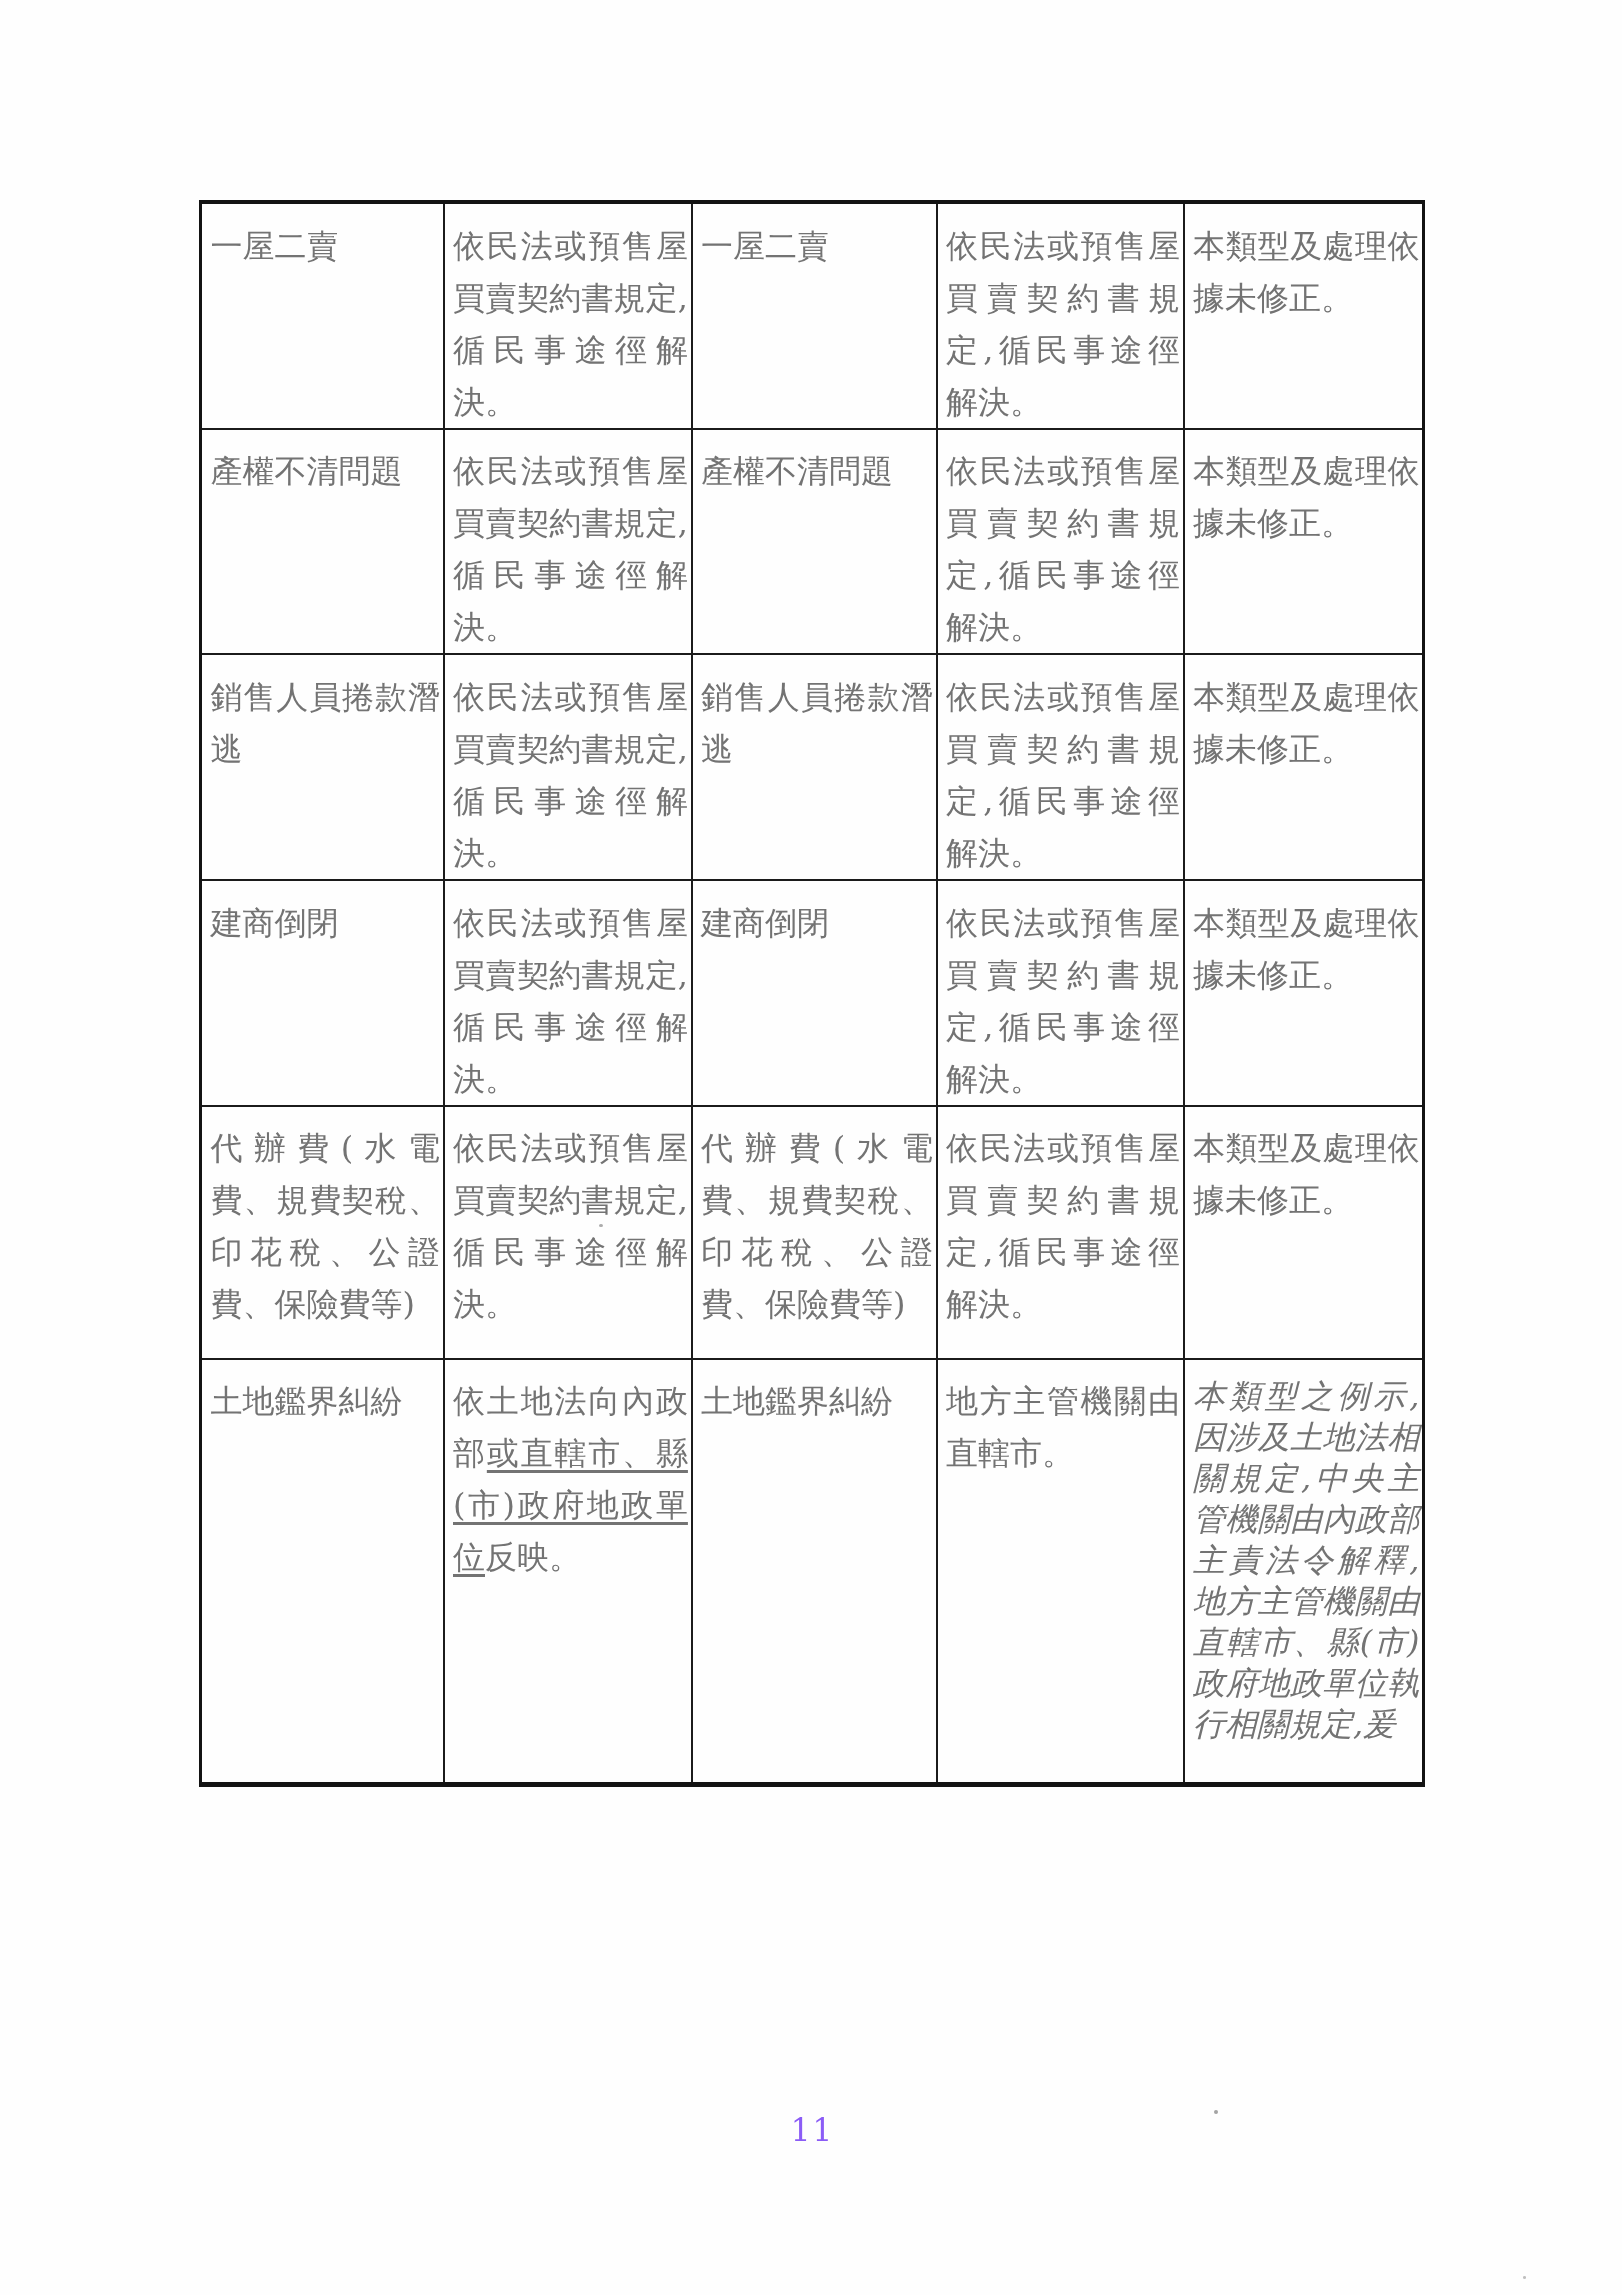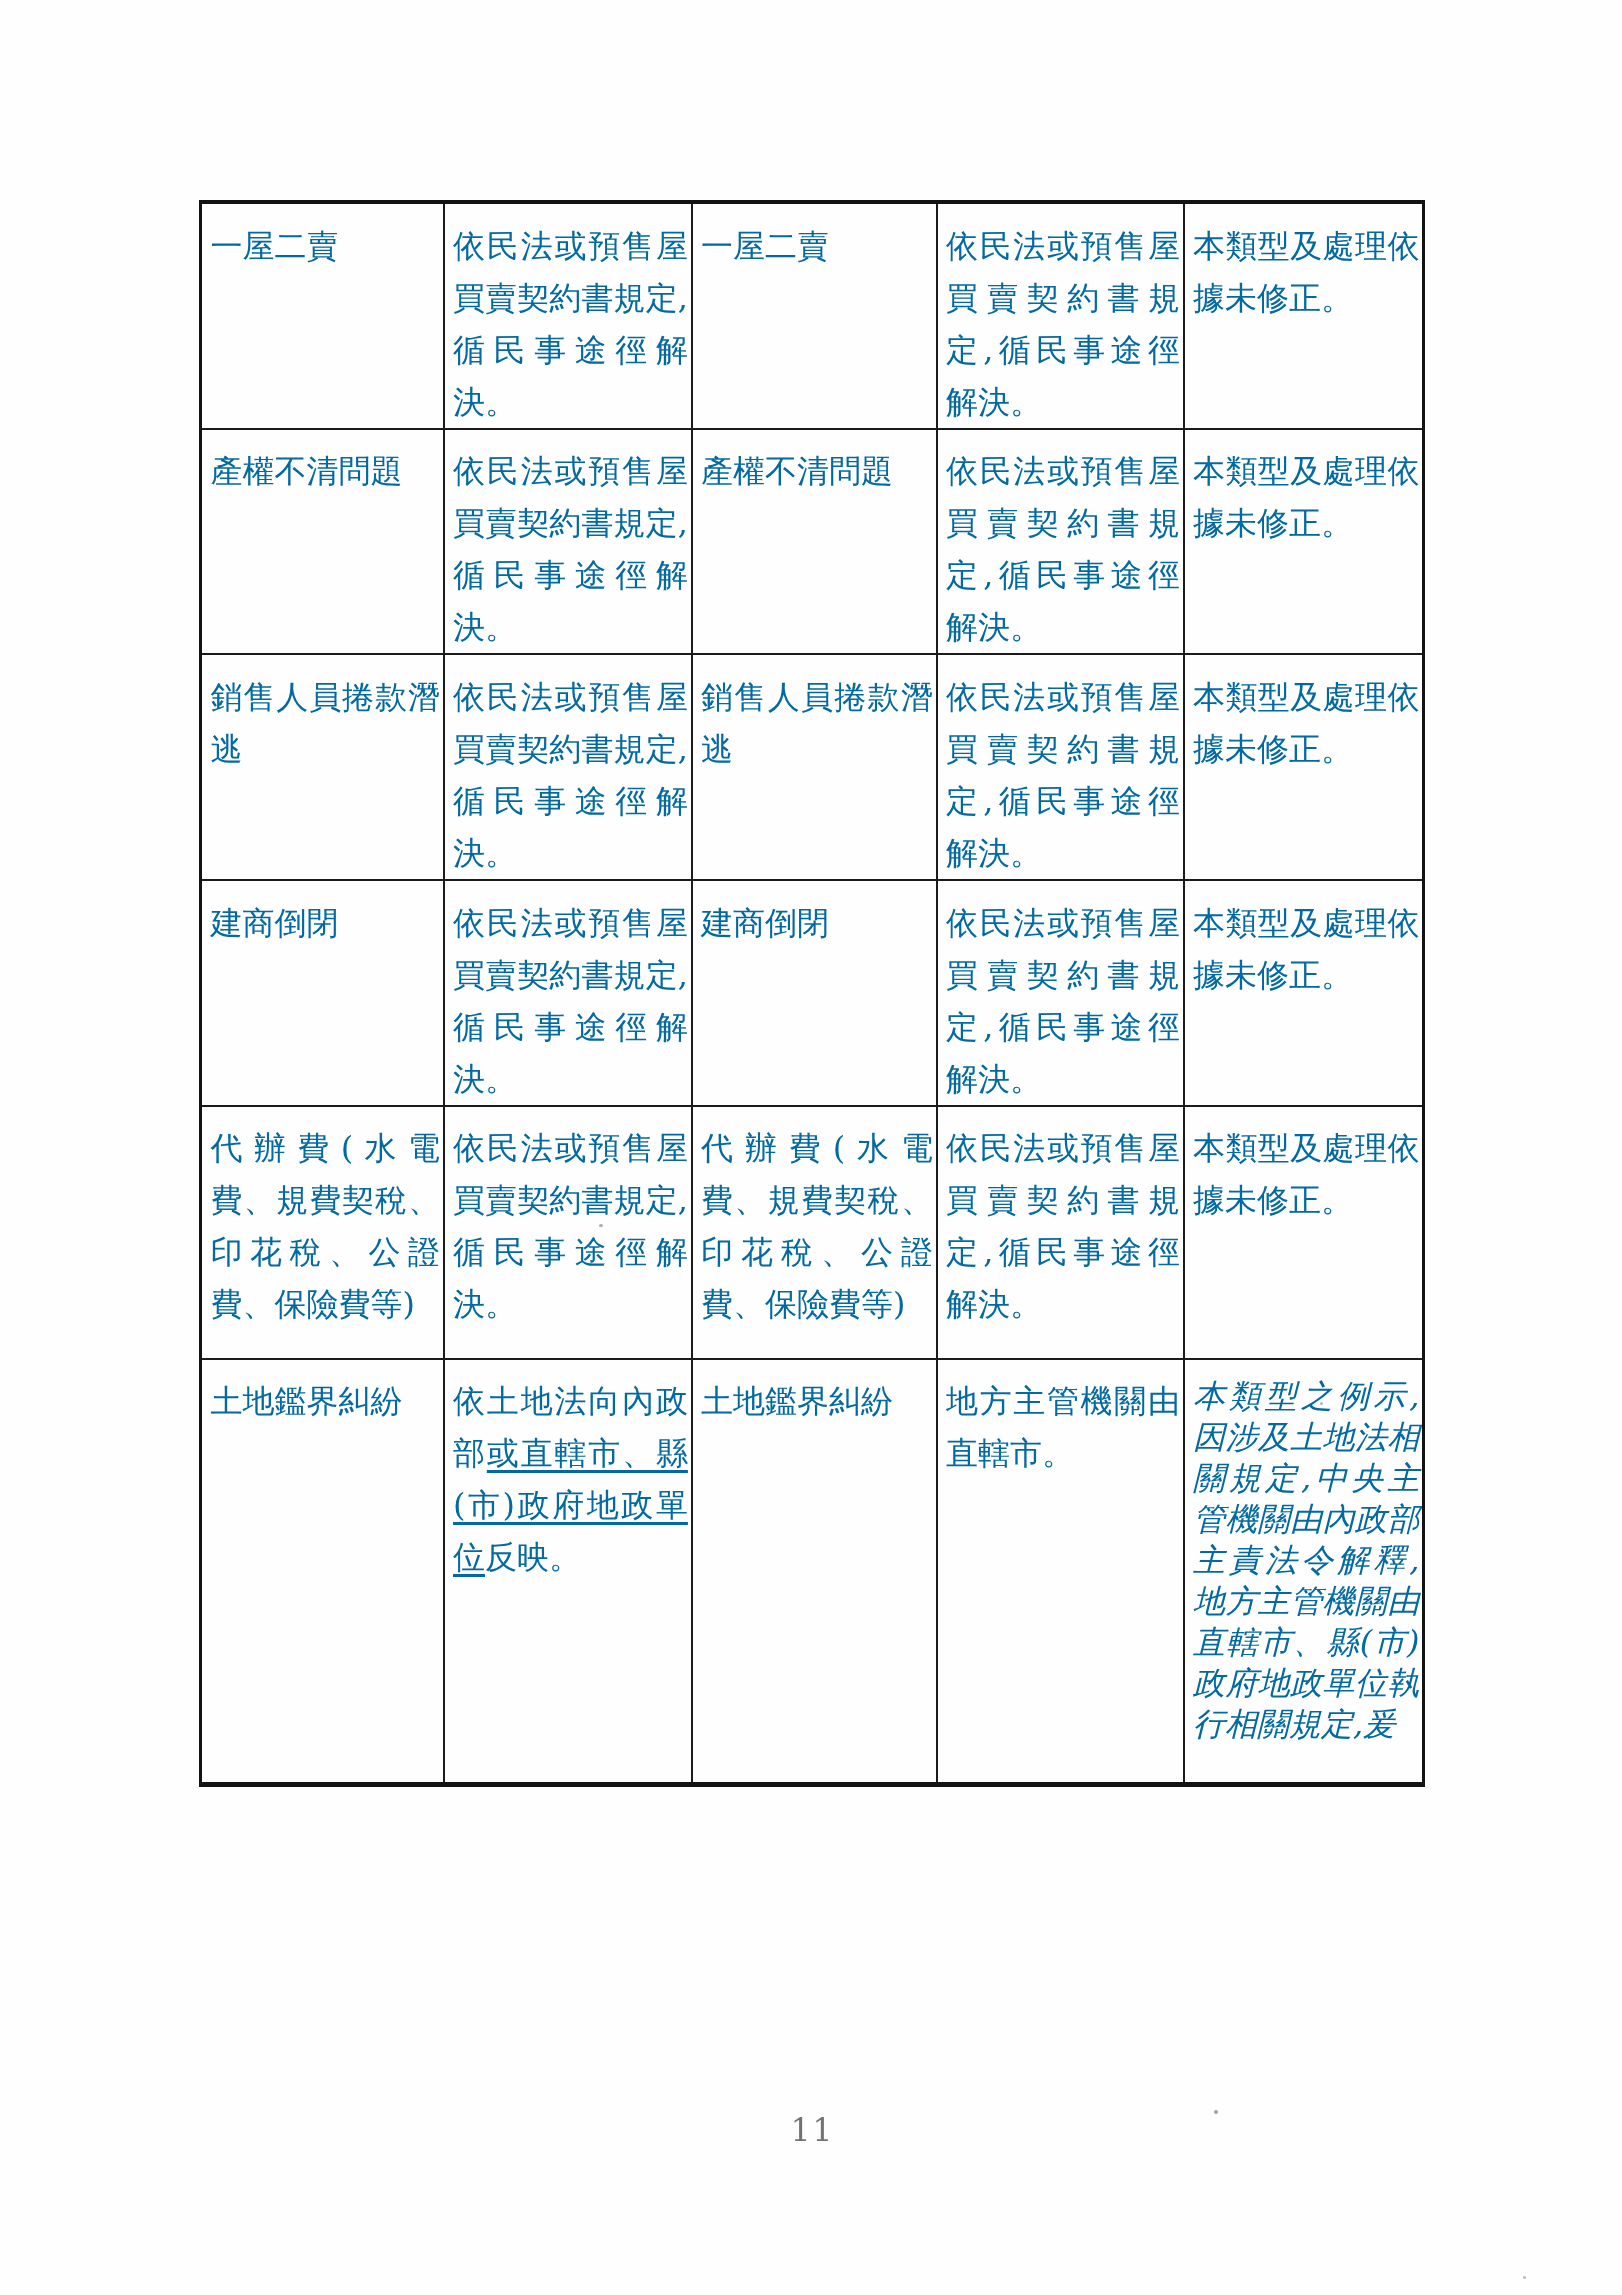--- a/index.html
+++ b/index.html
@@ -33,21 +33,21 @@
     border-bottom-width: 2.6px;
     vertical-align: top;
     overflow: hidden;
     padding: 15.7px 2.6px 0 8.5px;
     font-size: 32px;
     line-height: 52px;
     text-align: justify;
     text-justify: inter-character;
     line-break: strict;
     word-break: normal;
-    color: #0369a1;
+    color: #737373;
   }
   table.cmp tr.r6 td {
     padding-top: 8.5px;
   }
   table.cmp td.tight {
     line-height: 41px;
     padding-top: 16px;
     font-style: italic;
   }
   table.cmp td u {
@@ -56,21 +56,21 @@
     text-underline-offset: 5.9px;
   }
   #page-number {
     position: absolute;
     left: 783px;
     top: 2112px;
     width: 59px;
     text-align: center;
     font-size: 31px;
     letter-spacing: 2px;
-    color: #737373;
+    color: #8b5cf6;
   }
   .speck {
     position: absolute;
     background: #4a4a4a;
     border-radius: 50%;
   }
   .speck.s1 { left: 599px;  top: 1224px; width: 3.9px; height: 3.3px; opacity: .45; }
   .speck.s2 { left: 1320px; top: 1402px; width: 3.3px; height: 3.3px; opacity: .4; }
   .speck.s3 { left: 1214px; top: 2110px; width: 3.9px; height: 3.9px; opacity: .5; }
   .speck.s4 { left: 1523px; top: 2276px; width: 3.3px; height: 2.6px; opacity: .35; }

